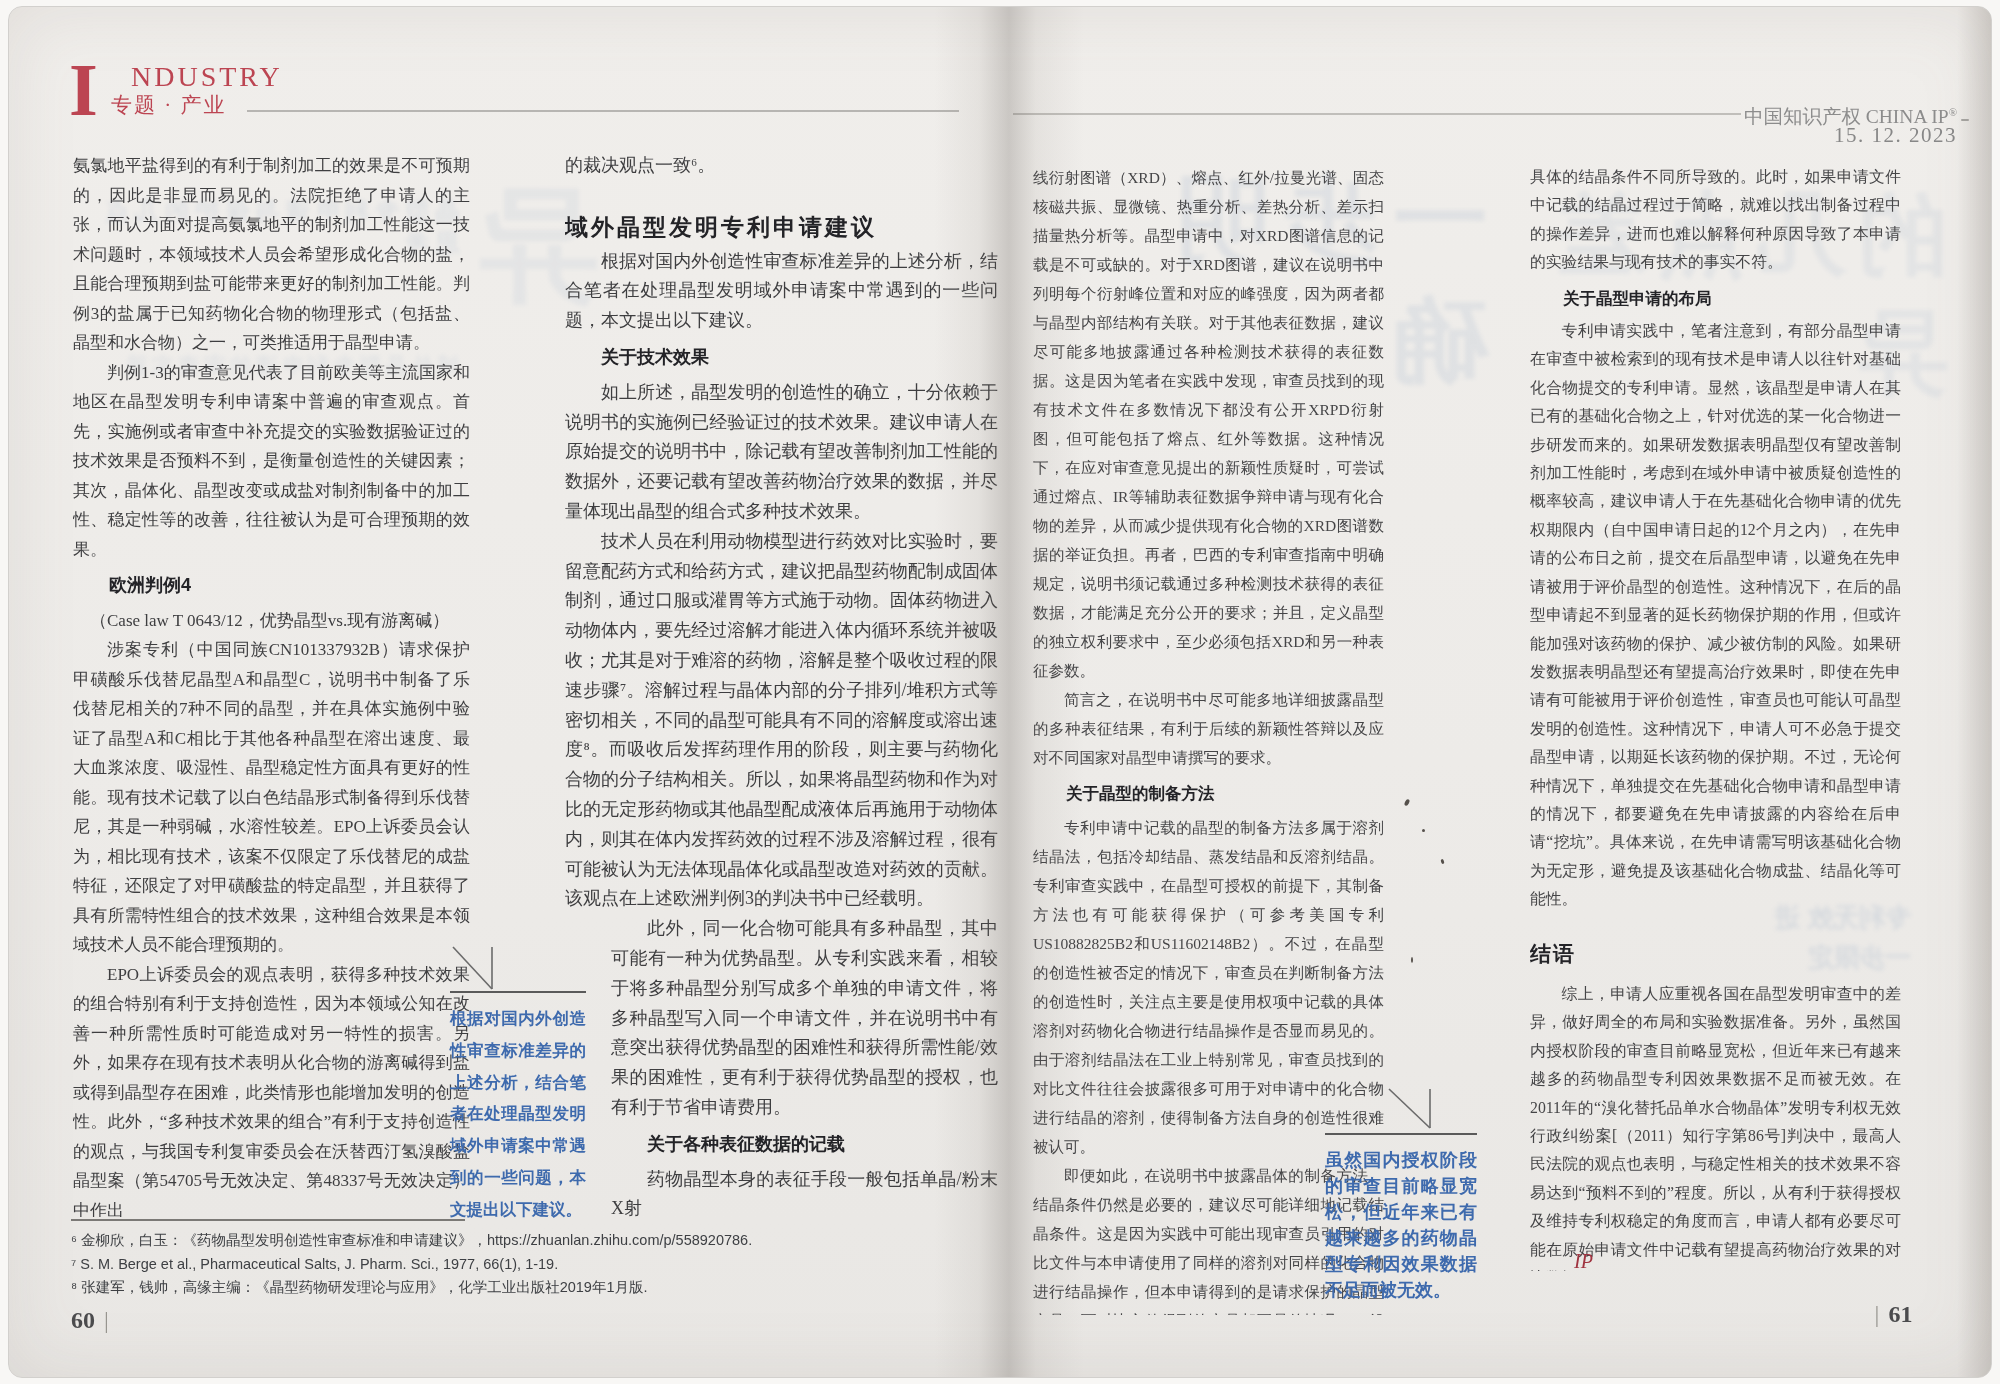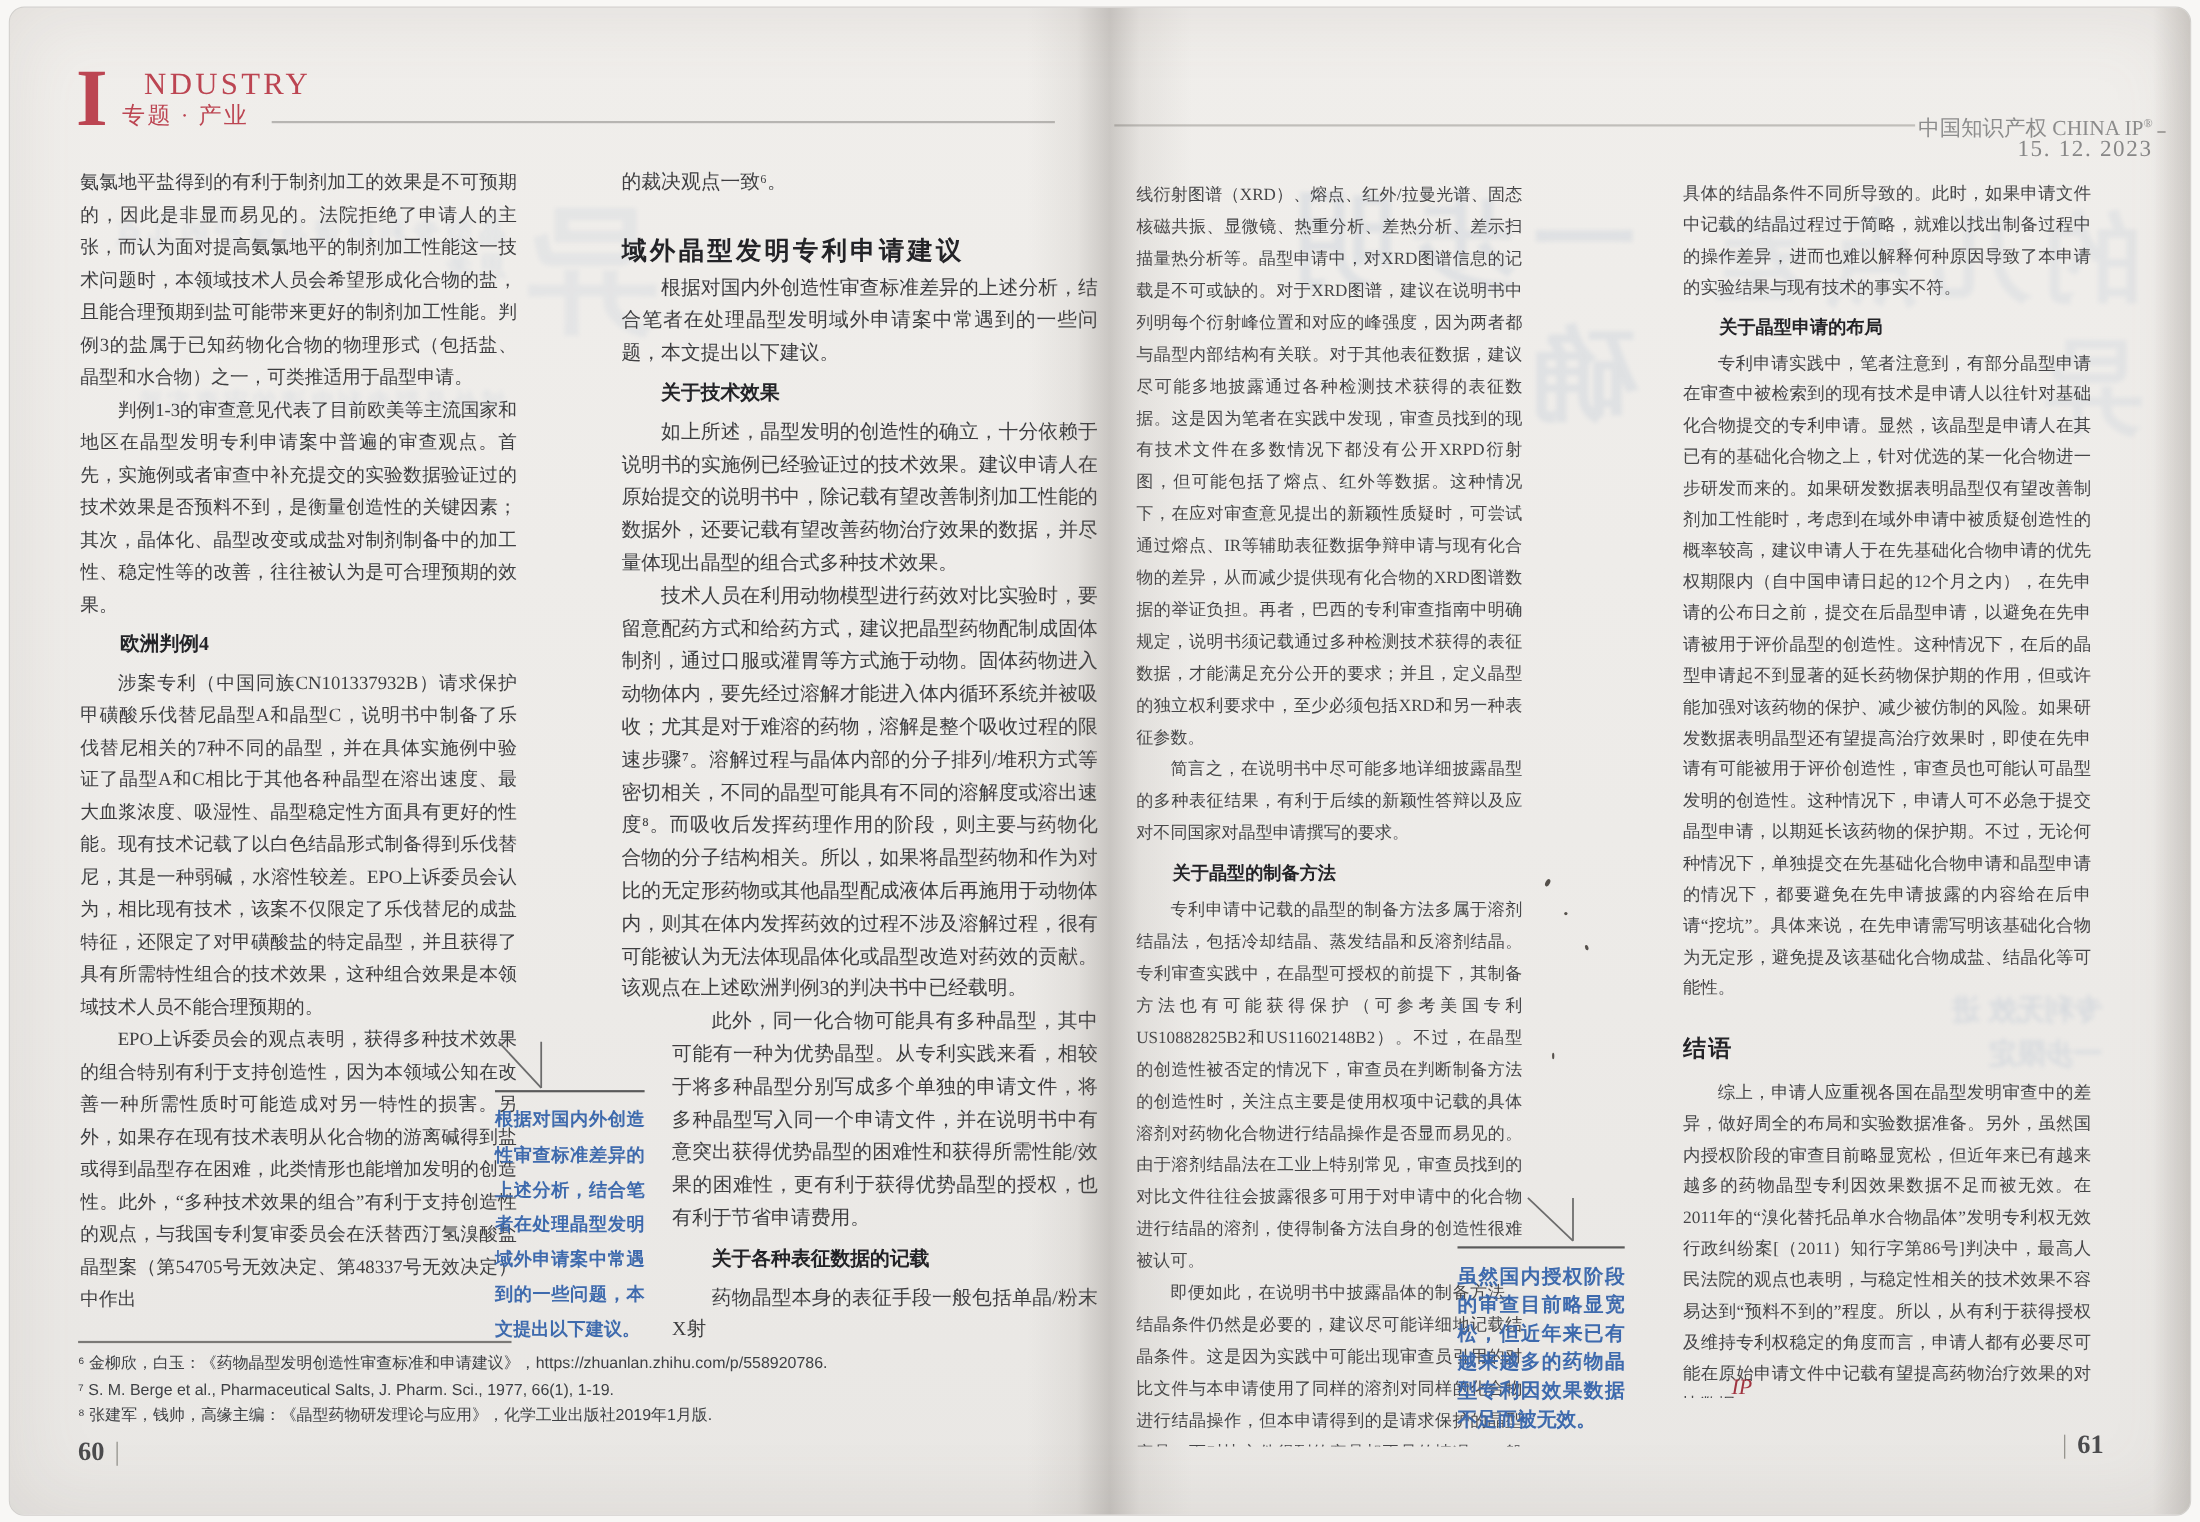--- a/index.html
+++ b/index.html
@@ -29,21 +29,21 @@
   #r-date{top:78px;font-size:21px;letter-spacing:1.5px;color:#878787;}
 
   
   .col{position:absolute;color:#3e3e40;text-align:justify;overflow:hidden;}
   .col p{margin:0;text-indent:2em;}
   .col p.cont{text-indent:0;}
   .col p.indent1{text-indent:1em;}
   .col p.inset,.col h3.inset{margin-left:46px;}
   .col h2{font-family:"Liberation Sans","DejaVu Sans",sans-serif;font-size:23px;
     color:#232327;margin:32px 0 4px;text-indent:0;text-align:left;letter-spacing:3px;font-weight:bold;}
-  .col h3{font-family:Liberation Serif, serif;font-size:18px;
+  .col h3{font-family:Liberation Sans, sans-serif;font-size:18px;
     color:#232327;margin:7px 0 5px;text-indent:2em;text-align:left;font-weight:bold;}
   #l-col1{left:64px;top:144px;width:397px;font-size:17px;line-height:29.5px;height:1066px;}
   #l-col2{left:556px;top:144px;width:433px;font-size:18px;line-height:29.8px;height:1068px;}
   #r-col1{left:1024px;top:156px;width:351px;font-size:15.5px;line-height:29px;height:1152px;color:#454547;}
   #r-col2{left:1521px;top:156px;width:371px;font-size:15.8px;line-height:28.4px;height:1108px;color:#454547;}
   #r-col1 h3,#r-col2 h3{font-size:16.5px;}
   #r-col2 h2{font-size:21px;margin:26px 0 12px;letter-spacing:2px;}
 
   
   .callout{position:absolute;font-family:"Liberation Sans","DejaVu Sans",sans-serif;
@@ -105,20 +105,21 @@
   <div class="rule" id="rule-left"></div>
 
   <div class="r-header" id="r-brand"><span>中国知识产权 CHINA IP</span><sup>®</sup></div>
   <div class="r-header" id="r-date">15. 12. 2023</div>
   <div class="rule" id="rule-right"></div>
 
   <div class="col" id="l-col1">
       <p class="cont">氨氯地平盐得到的有利于制剂加工的效果是不可预期的，因此是非显而易见的。法院拒绝了申请人的主张，而认为面对提高氨氯地平的制剂加工性能这一技术问题时，本领域技术人员会希望形成化合物的盐，且能合理预期到盐可能带来更好的制剂加工性能。判例3的盐属于已知药物化合物的物理形式（包括盐、晶型和水合物）之一，可类推适用于晶型申请。</p>
       <p>判例1-3的审查意见代表了目前欧美等主流国家和地区在晶型发明专利申请案中普遍的审查观点。首先，实施例或者审查中补充提交的实验数据验证过的技术效果是否预料不到，是衡量创造性的关键因素；其次，晶体化、晶型改变或成盐对制剂制备中的加工性、稳定性等的改善，往往被认为是可合理预期的效果。</p>
       <h3>欧洲判例4</h3>
+      <p class="indent1">（Case law T 0643/12，优势晶型vs.现有游离碱）</p>
       <p>涉案专利（中国同族CN101337932B）请求保护甲磺酸乐伐替尼晶型A和晶型C，说明书中制备了乐伐替尼相关的7种不同的晶型，并在具体实施例中验证了晶型A和C相比于其他各种晶型在溶出速度、最大血浆浓度、吸湿性、晶型稳定性方面具有更好的性能。现有技术记载了以白色结晶形式制备得到乐伐替尼，其是一种弱碱，水溶性较差。EPO上诉委员会认为，相比现有技术，该案不仅限定了乐伐替尼的成盐特征，还限定了对甲磺酸盐的特定晶型，并且获得了具有所需特性组合的技术效果，这种组合效果是本领域技术人员不能合理预期的。</p>
       <p>EPO上诉委员会的观点表明，获得多种技术效果的组合特别有利于支持创造性，因为本领域公知在改善一种所需性质时可能造成对另一特性的损害。另外，如果存在现有技术表明从化合物的游离碱得到盐或得到晶型存在困难，此类情形也能增加发明的创造性。此外，“多种技术效果的组合”有利于支持创造性的观点，与我国专利复审委员会在沃替西汀氢溴酸盐晶型案（第54705号无效决定、第48337号无效决定）中作出</p>
     </div>
   <div class="col" id="l-col2">
       <p class="cont">的裁决观点一致⁶。</p>
       <h2>域外晶型发明专利申请建议</h2>
       <p>根据对国内外创造性审查标准差异的上述分析，结合笔者在处理晶型发明域外申请案中常遇到的一些问题，本文提出以下建议。</p>
       <h3>关于技术效果</h3>
       <p>如上所述，晶型发明的创造性的确立，十分依赖于说明书的实施例已经验证过的技术效果。建议申请人在原始提交的说明书中，除记载有望改善制剂加工性能的数据外，还要记载有望改善药物治疗效果的数据，并尽量体现出晶型的组合式多种技术效果。</p>
       <p>技术人员在利用动物模型进行药效对比实验时，要留意配药方式和给药方式，建议把晶型药物配制成固体制剂，通过口服或灌胃等方式施于动物。固体药物进入动物体内，要先经过溶解才能进入体内循环系统并被吸收；尤其是对于难溶的药物，溶解是整个吸收过程的限速步骤⁷。溶解过程与晶体内部的分子排列/堆积方式等密切相关，不同的晶型可能具有不同的溶解度或溶出速度⁸。而吸收后发挥药理作用的阶段，则主要与药物化合物的分子结构相关。所以，如果将晶型药物和作为对比的无定形药物或其他晶型配成液体后再施用于动物体内，则其在体内发挥药效的过程不涉及溶解过程，很有可能被认为无法体现晶体化或晶型改造对药效的贡献。该观点在上述欧洲判例3的判决书中已经载明。</p>

